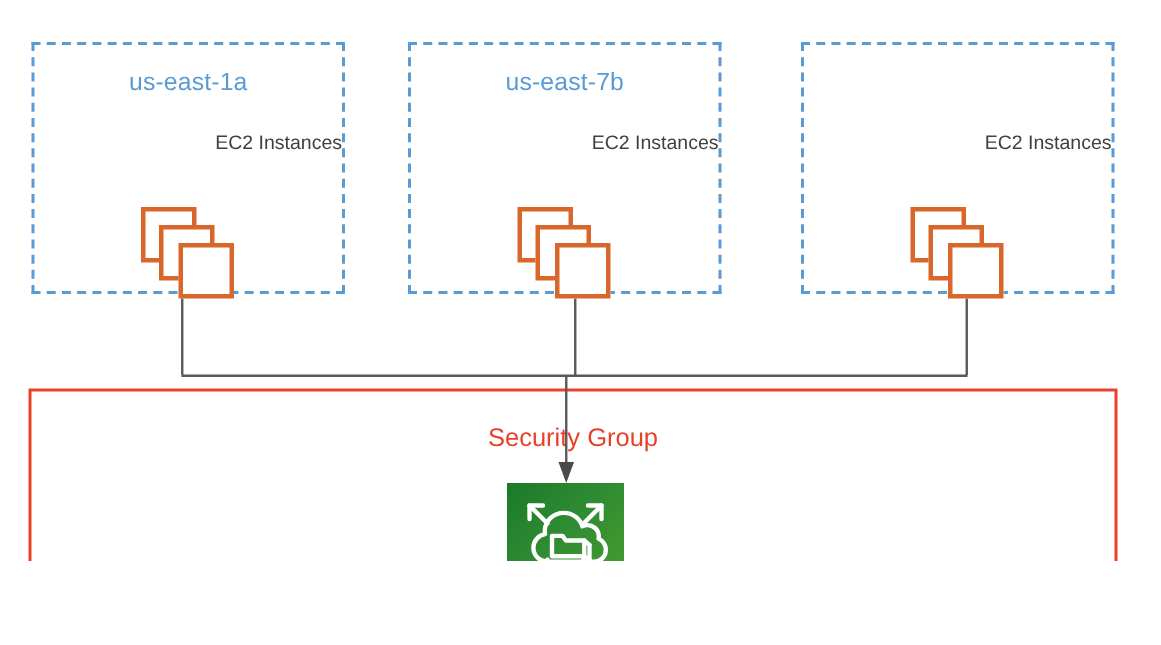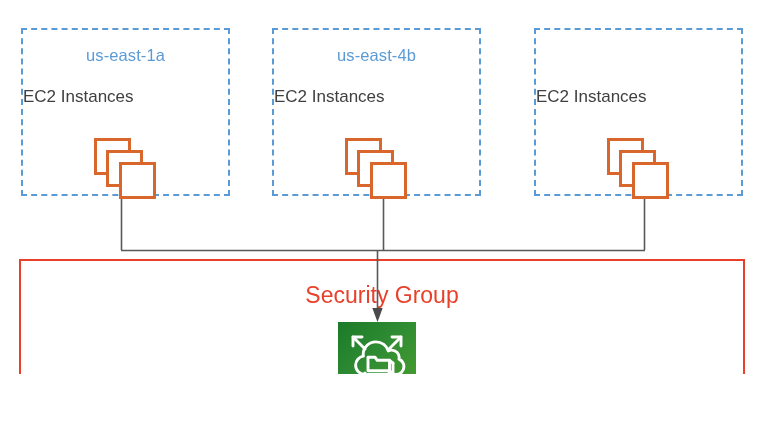--- a/index.html
+++ b/index.html
@@ -41,23 +41,23 @@
     color: #5B9BD5;
     font-size: 16.5px;
     letter-spacing: 0.1px;
     white-space: nowrap;
   }
   .az-subtitle {
     position: absolute;
     top: 57px;
     left: 0;
     width: 100%;
-    text-align: left;
+    text-align: right;
     color: #404040;
-    font-size: 17px;
+    font-size: 13px;
     white-space: nowrap;
   }
 
   
   .ec2-icon {
     position: absolute;
     top: 108px;
     left: 50%;
     margin-left: -32px;
     width: 64px;
@@ -86,21 +86,21 @@
     border: 2.2px solid #E8402A;
     background: transparent;
   }
   #security-group-label {
     position: absolute;
     left: 0;
     top: 21px;
     width: 100%;
     text-align: center;
     color: #E8402A;
-    font-size: 23px;
+    font-size: 17px;
     white-space: nowrap;
   }
 
   
   #efs-icon {
     position: absolute;
     left: 338px;
     top: 322px;
     width: 78px;
     height: 78px;
@@ -135,21 +135,21 @@
     <div class="az-title">us-east-1a</div>
     <div class="az-subtitle">EC2 Instances</div>
     <div class="ec2-icon">
       <div class="ec2-sq s1"></div>
       <div class="ec2-sq s2"></div>
       <div class="ec2-sq s3"></div>
     </div>
   </div>
 
   <div class="az-box" id="az-1">
-    <div class="az-title">us-east-4b</div>
+    <div class="az-title">us-east-7b</div>
     <div class="az-subtitle">EC2 Instances</div>
     <div class="ec2-icon">
       <div class="ec2-sq s1"></div>
       <div class="ec2-sq s2"></div>
       <div class="ec2-sq s3"></div>
     </div>
   </div>
 
   <div class="az-box" id="az-2">
     <div class="az-subtitle">EC2 Instances</div>

